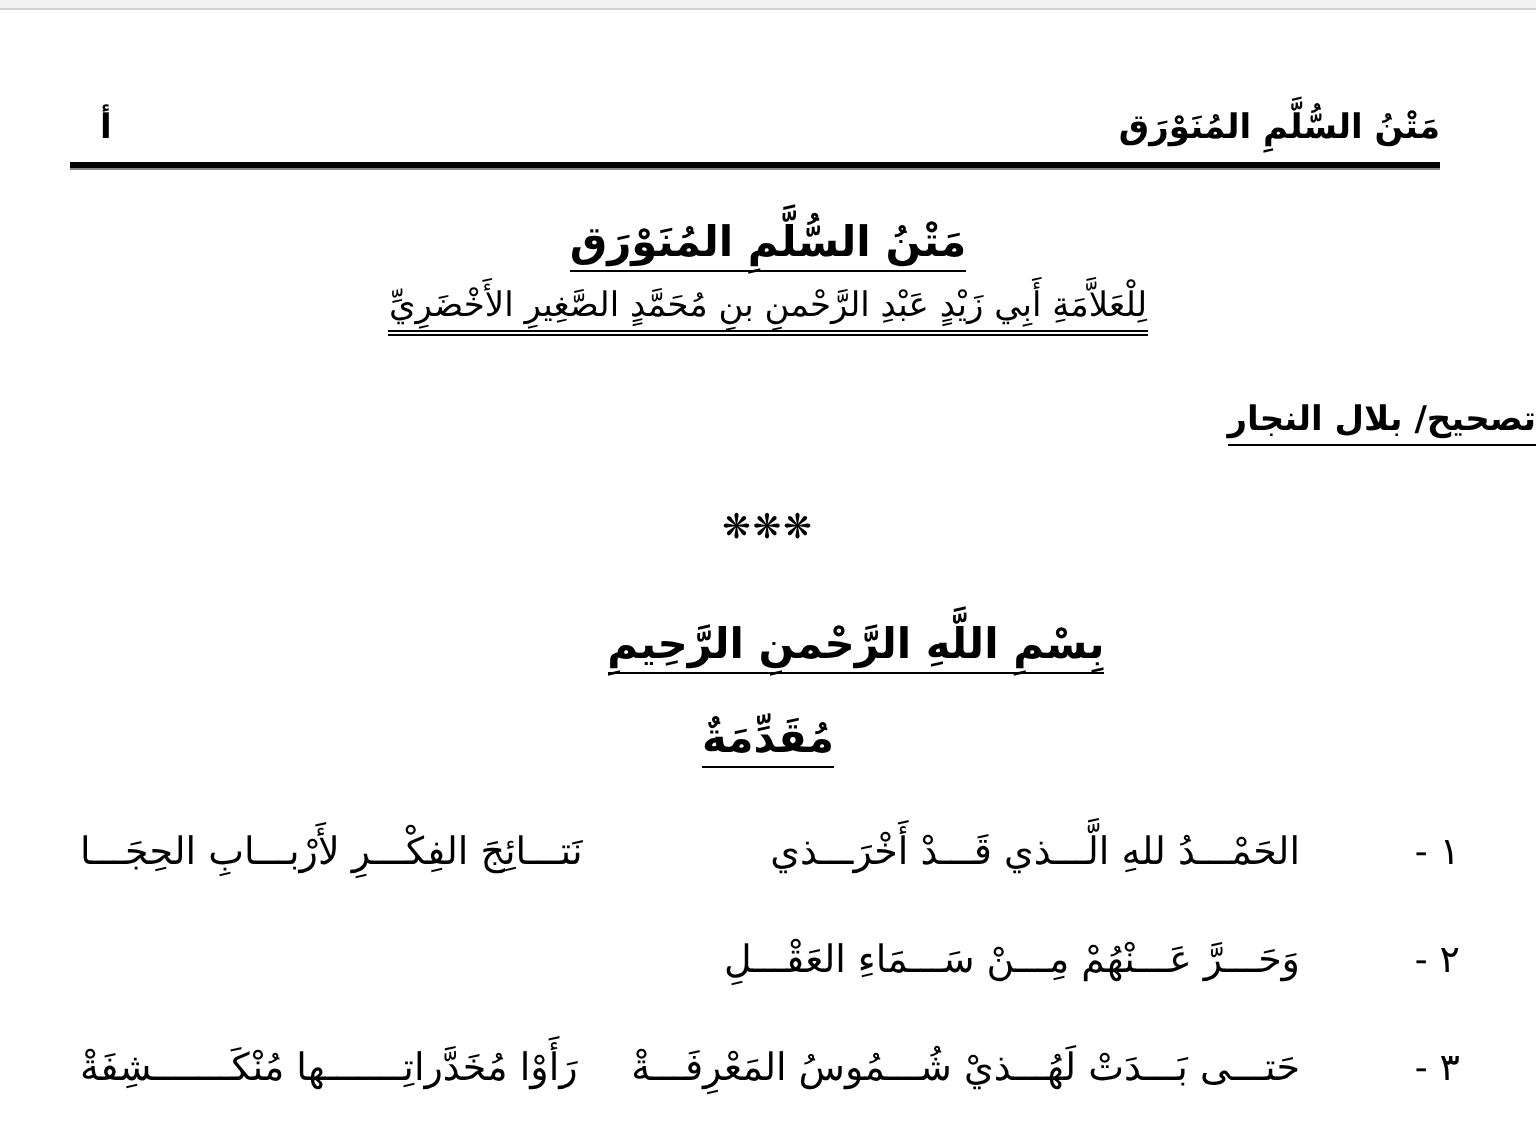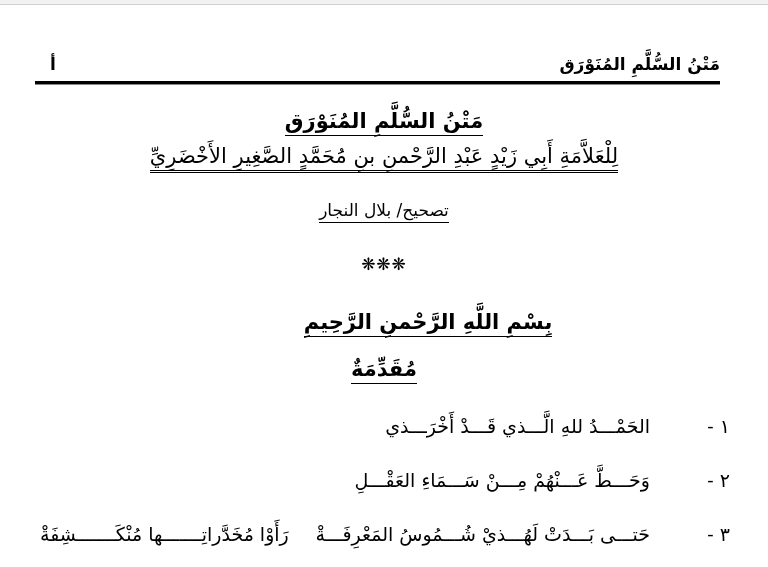--- a/index.html
+++ b/index.html
@@ -66,29 +66,30 @@
       line-height: 1.25;
       padding-bottom: 1px;
     }
     .title-main {
       top: 108px;
       font-size: 21px;
       font-weight: bold;
     }
     .title-author {
       top: 143px;
-      font-size: 21px;
+      font-size: 17px;
     }
     .title-author .u {
       border-bottom: 3px double #000;
     }
     .title-editor {
       top: 200px;
       font-size: 17px;
-      font-weight: normal;
+      font-weight: bold;
+      text-align: right;
     }
     .stars {
       top: 254px;
       font-size: 17px;
       letter-spacing: 1px;
     }
     .basmala {
       top: 309px;
       font-size: 21px;
       font-weight: bold;
@@ -163,23 +164,24 @@
 </div>
 
 <div class="center-block section-title">
   <span class="u">مُقَدِّمَةٌ</span>
 </div>
 
 <div class="verses">
   <div class="verse">
     <span class="verse-num">١ -</span>
     <span class="verse-first">الحَمْـــدُ للهِ الَّـــذي قَـــدْ أَخْرَـــذي</span>
+    <span class="verse-second">نَتـــائِجَ الفِكْـــرِ لأَرْبـــابِ الحِجَـــا</span>
   </div>
   <div class="verse">
     <span class="verse-num">٢ -</span>
-    <span class="verse-first">وَحَـــطَّ عَـــنْهُمْ مِـــنْ سَـــمَاءِ العَقْـــلِ</span>
+    <span class="verse-first">وَحَـــرَّ عَـــنْهُمْ مِـــنْ سَـــمَاءِ العَقْـــلِ</span>
   </div>
   <div class="verse">
     <span class="verse-num">٣ -</span>
     <span class="verse-first">حَتـــى بَـــدَتْ لَهُـــذيْ شُـــمُوسُ المَعْرِفَـــةْ</span>
     <span class="verse-second">رَأَوْا مُخَدَّراتِـــــــها مُنْكَـــــــشِفَةْ</span>
   </div>
 </div>
 
 </body></html>

